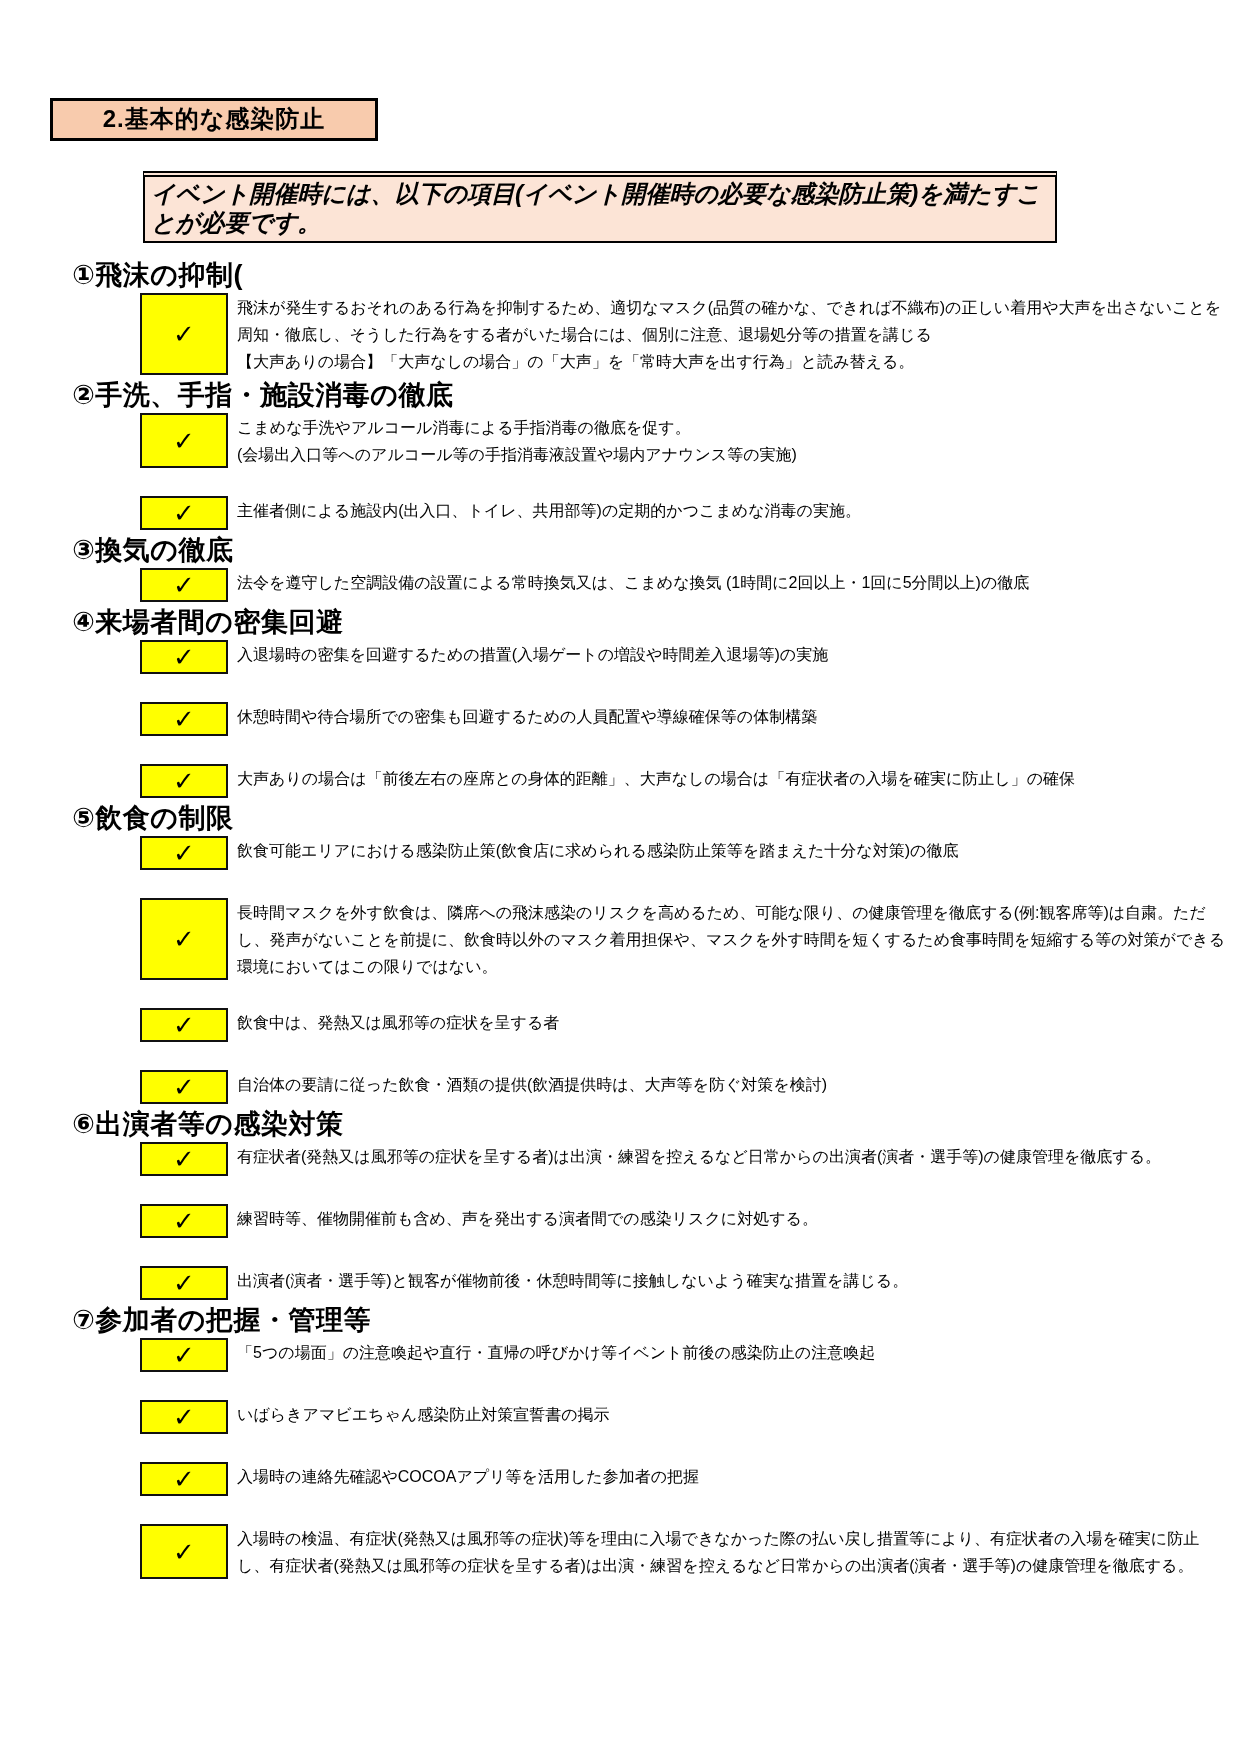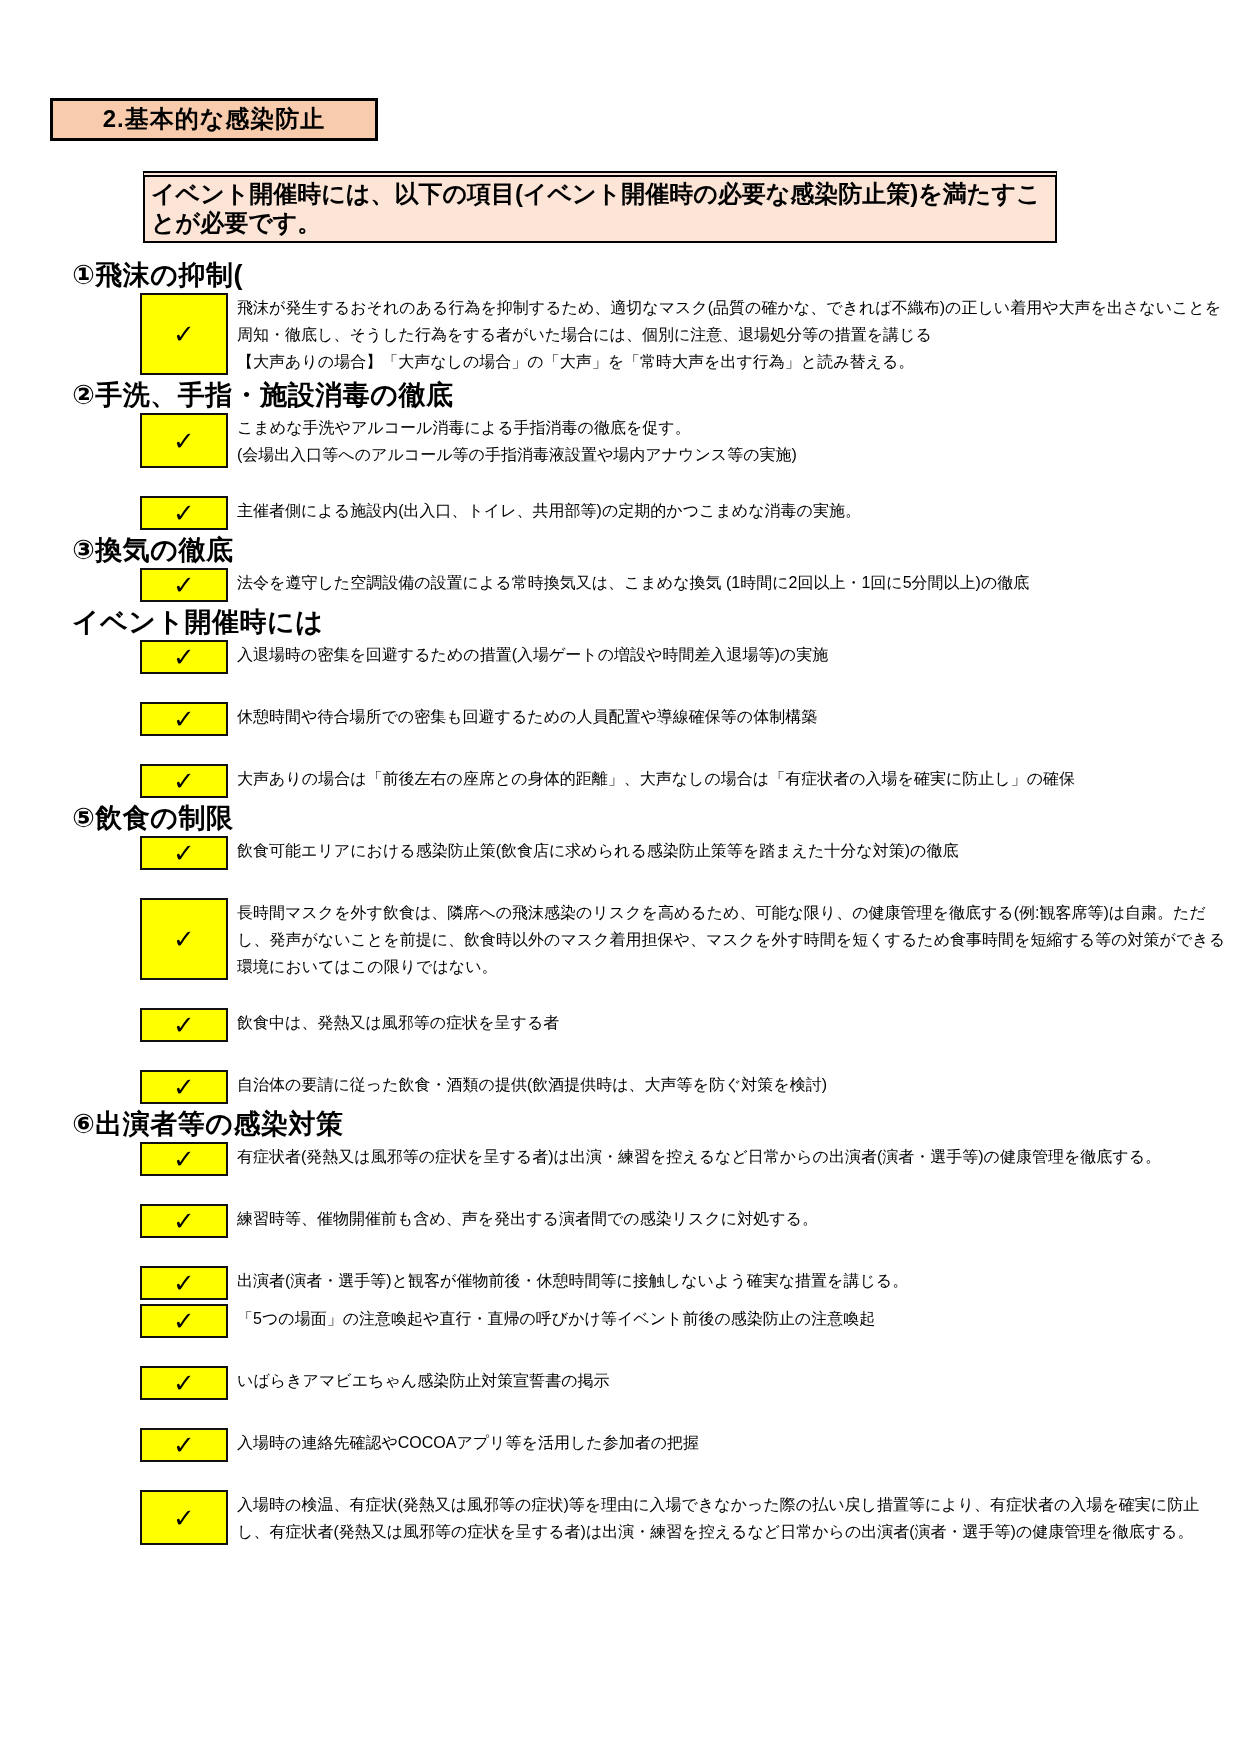--- a/index.html
+++ b/index.html
@@ -35,20 +35,21 @@
     margin: 30px 0 0 143px;
     width: 914px;
     box-sizing: border-box;
     border: 2px solid #000000;
     border-top: 6px double #000000;
     background: var(--banner-bg, #FCE4D6);
     font-size: 24px;
     font-weight: bold;
     line-height: 29px;
     padding: 2px 6px 4px 6px;
+    font-style: italic;
   }
   
   .content { margin-top: 16px; }
   .section-heading {
     margin: 0 0 2px 72px;
     font-size: 27px;
     font-weight: bold;
     line-height: 32px;
     letter-spacing: 0.5px;
   }
@@ -126,21 +127,21 @@
       <h2 class="section-heading">③換気の徹底</h2>
       <div class="row">
         <div class="checkbox">
             <span class="checkmark">✓</span>
           </div>
         <div class="item-text">法令を遵守した空調設備の設置による常時換気又は、こまめな換気 (1時間に2回以上・1回に5分間以上)の徹底</div>
       </div>
     </div>
 
     <div class="section">
-      <h2 class="section-heading">イベント開催時には</h2>
+      <h2 class="section-heading">④来場者間の密集回避</h2>
       <div class="row">
         <div class="checkbox">
             <span class="checkmark">✓</span>
           </div>
         <div class="item-text">入退場時の密集を回避するための措置(入場ゲートの増設や時間差入退場等)の実施</div>
       </div>
       <div class="row">
         <div class="checkbox">
             <span class="checkmark">✓</span>
           </div>
@@ -198,20 +199,21 @@
       </div>
       <div class="row">
         <div class="checkbox">
             <span class="checkmark">✓</span>
           </div>
         <div class="item-text">出演者(演者・選手等)と観客が催物前後・休憩時間等に接触しないよう確実な措置を講じる。</div>
       </div>
     </div>
 
     <div class="section">
+      <h2 class="section-heading">⑦参加者の把握・管理等</h2>
       <div class="row">
         <div class="checkbox">
             <span class="checkmark">✓</span>
           </div>
         <div class="item-text">「5つの場面」の注意喚起や直行・直帰の呼びかけ等イベント前後の感染防止の注意喚起</div>
       </div>
       <div class="row">
         <div class="checkbox">
             <span class="checkmark">✓</span>
           </div>

